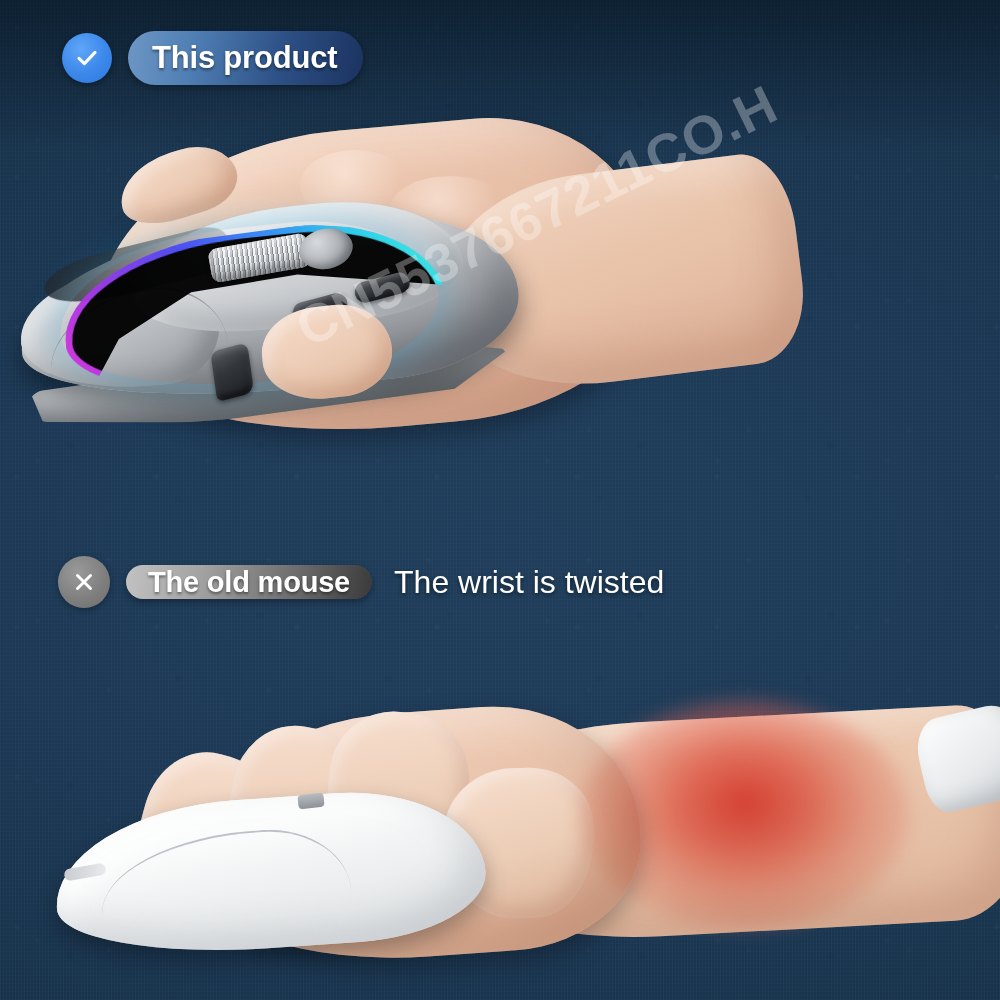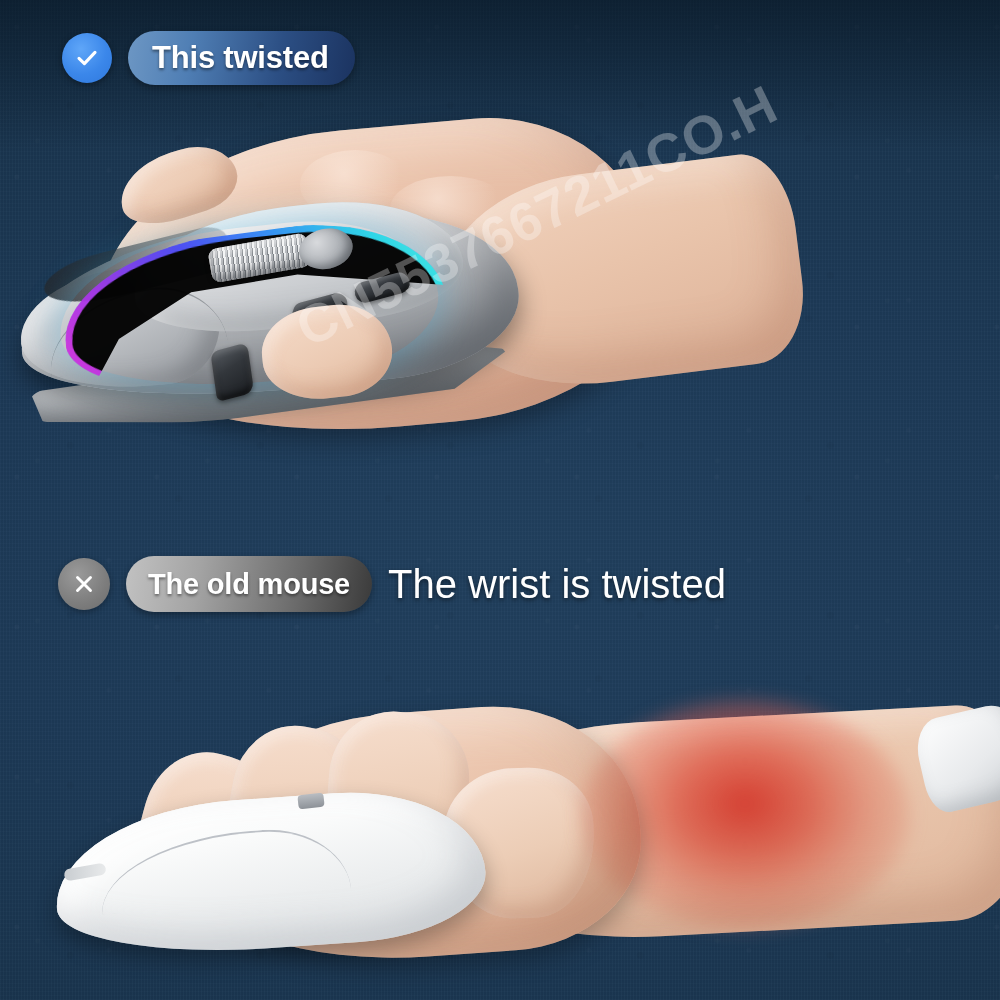--- a/index.html
+++ b/index.html
@@ -92,35 +92,35 @@
   }
   .pill-good {
     margin-left: 16px;
     height: 54px;
     padding: 0 26px 0 24px;
     font-size: 31px;
     background: linear-gradient(100deg, #6d97c4 0%, #4f7eb4 28%, #2c4f84 66%, #1b3360 100%);
   }
   .pill-bad {
     margin-left: 16px;
-    height: 56px;
+    height: 34px;
     padding: 0 22px;
     font-size: 29px;
     background: linear-gradient(100deg, #c2c2c2 0%, #a3a3a3 30%, #6a6a6a 70%, #3a3a3a 100%);
   }
 
   .headline {
     margin-left: 26px;
     color: #ffffff;
     font-size: 33px;
     font-weight: 400;
     white-space: nowrap;
     text-shadow: 0 2px 4px rgba(0,0,0,.5);
   }
-  #headline-bad { font-size: 40px; margin-left: 16px; }
+  #headline-bad { font-size: 32px; margin-left: 22px; }
 
   
   .stage { position: absolute; z-index: 20; }
   #photo-top    { left: 0;   top: 110px; width: 780px; height: 370px; }
   #photo-bottom { left: 40px; top: 690px; width: 960px; height: 310px; }
 
   
   .hand-top {
     position: absolute;
     left: 95px; top: 18px;
@@ -453,21 +453,21 @@
     <div class="finger-bot" style="left:404px;top:78px;width:150px;height:150px;border-radius:48% 44% 40% 46% / 44% 40% 58% 58%;transform:rotate(-2deg);"></div>
   </div>
 
   <div class="row" id="row-good">
     <div class="mark mark-good">
       <svg width="30" height="30" viewBox="0 0 30 30" aria-hidden="true">
         <path d="M7 15.4 L12.4 20.6 L23 9.4" fill="none" stroke="#ffffff" stroke-width="3.1" stroke-linecap="round" stroke-linejoin="round"></path>
       </svg>
     </div>
     <div class="pill pill-good">
-      <span>This twisted</span>
+      <span>This product</span>
     </div>
   </div>
 
   <div class="row" id="row-bad">
     <div class="mark mark-bad">
       <svg width="30" height="30" viewBox="0 0 30 30" aria-hidden="true">
         <path d="M8.5 8.5 L21.5 21.5 M21.5 8.5 L8.5 21.5" fill="none" stroke="#ffffff" stroke-width="2.9" stroke-linecap="round"></path>
       </svg>
     </div>
     <div class="pill pill-bad">

